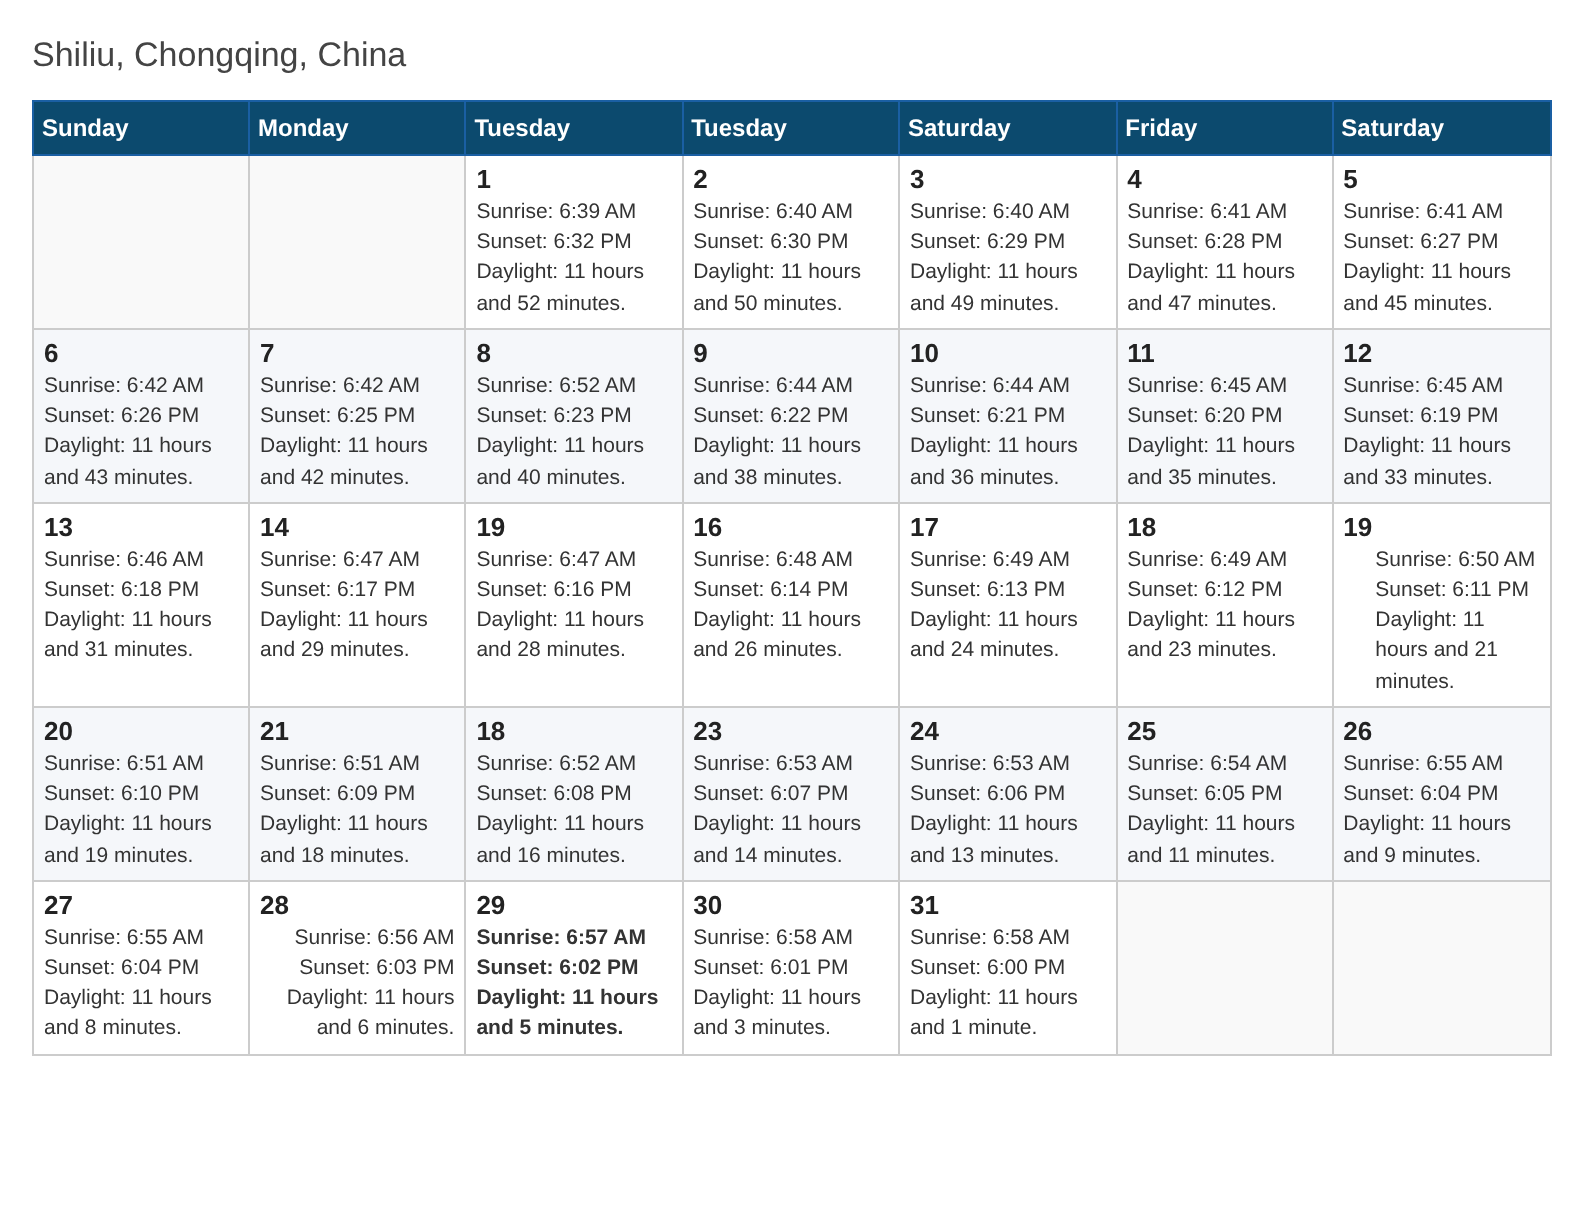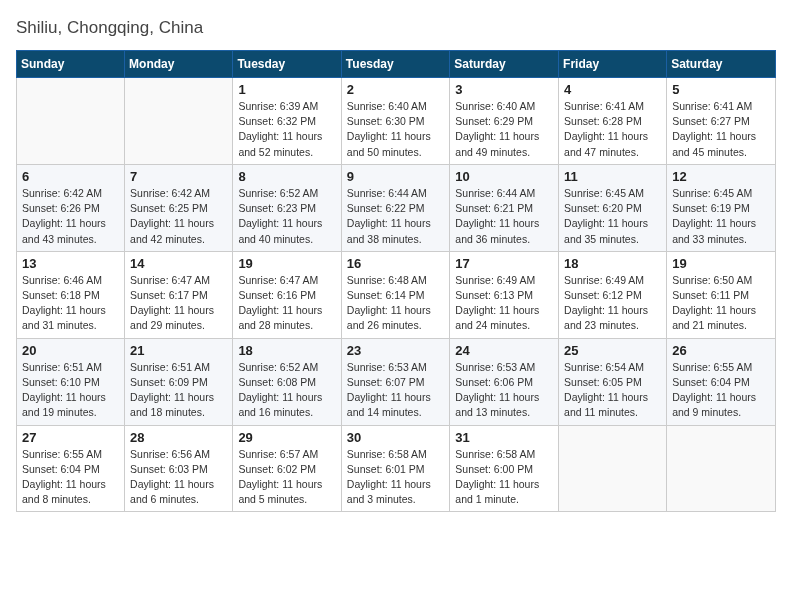--- a/index.html
+++ b/index.html
@@ -216,21 +216,21 @@
 Daylight: 11 hours and 24 minutes.</div>
         </td>
         <td>
           <div class="day-num">18</div>
           <div class="day-detail" style="white-space: pre-line;">Sunrise: 6:49 AM
 Sunset: 6:12 PM
 Daylight: 11 hours and 23 minutes.</div>
         </td>
         <td>
           <div class="day-num">19</div>
-          <div class="day-detail" style="white-space: pre-line;">Sunrise: 6:50 AM
+          <div class="day-detail" style="white-space: pre-line; margin-left: 16px;">Sunrise: 6:50 AM
 Sunset: 6:11 PM
 Daylight: 11 hours and 21 minutes.</div>
         </td>
       </tr>
       <tr>
         <td>
           <div class="day-num">20</div>
           <div class="day-detail" style="white-space: pre-line;">Sunrise: 6:51 AM
 Sunset: 6:10 PM
 Daylight: 11 hours and 19 minutes.</div>
@@ -274,27 +274,27 @@
       </tr>
       <tr>
         <td>
           <div class="day-num">27</div>
           <div class="day-detail" style="white-space: pre-line;">Sunrise: 6:55 AM
 Sunset: 6:04 PM
 Daylight: 11 hours and 8 minutes.</div>
         </td>
         <td>
           <div class="day-num">28</div>
-          <div class="day-detail" style="white-space: pre-line;">Sunrise: 6:56 AM
+          <div class="day-detail" style="white-space: pre-line; text-align: right;">Sunrise: 6:56 AM
 Sunset: 6:03 PM
 Daylight: 11 hours and 6 minutes.</div>
         </td>
         <td>
           <div class="day-num">29</div>
-          <div class="day-detail" style="white-space: pre-line;">Sunrise: 6:57 AM
+          <div class="day-detail" style="white-space: pre-line; font-weight: bold;">Sunrise: 6:57 AM
 Sunset: 6:02 PM
 Daylight: 11 hours and 5 minutes.</div>
         </td>
         <td>
           <div class="day-num">30</div>
           <div class="day-detail" style="white-space: pre-line;">Sunrise: 6:58 AM
 Sunset: 6:01 PM
 Daylight: 11 hours and 3 minutes.</div>
         </td>
         <td>

